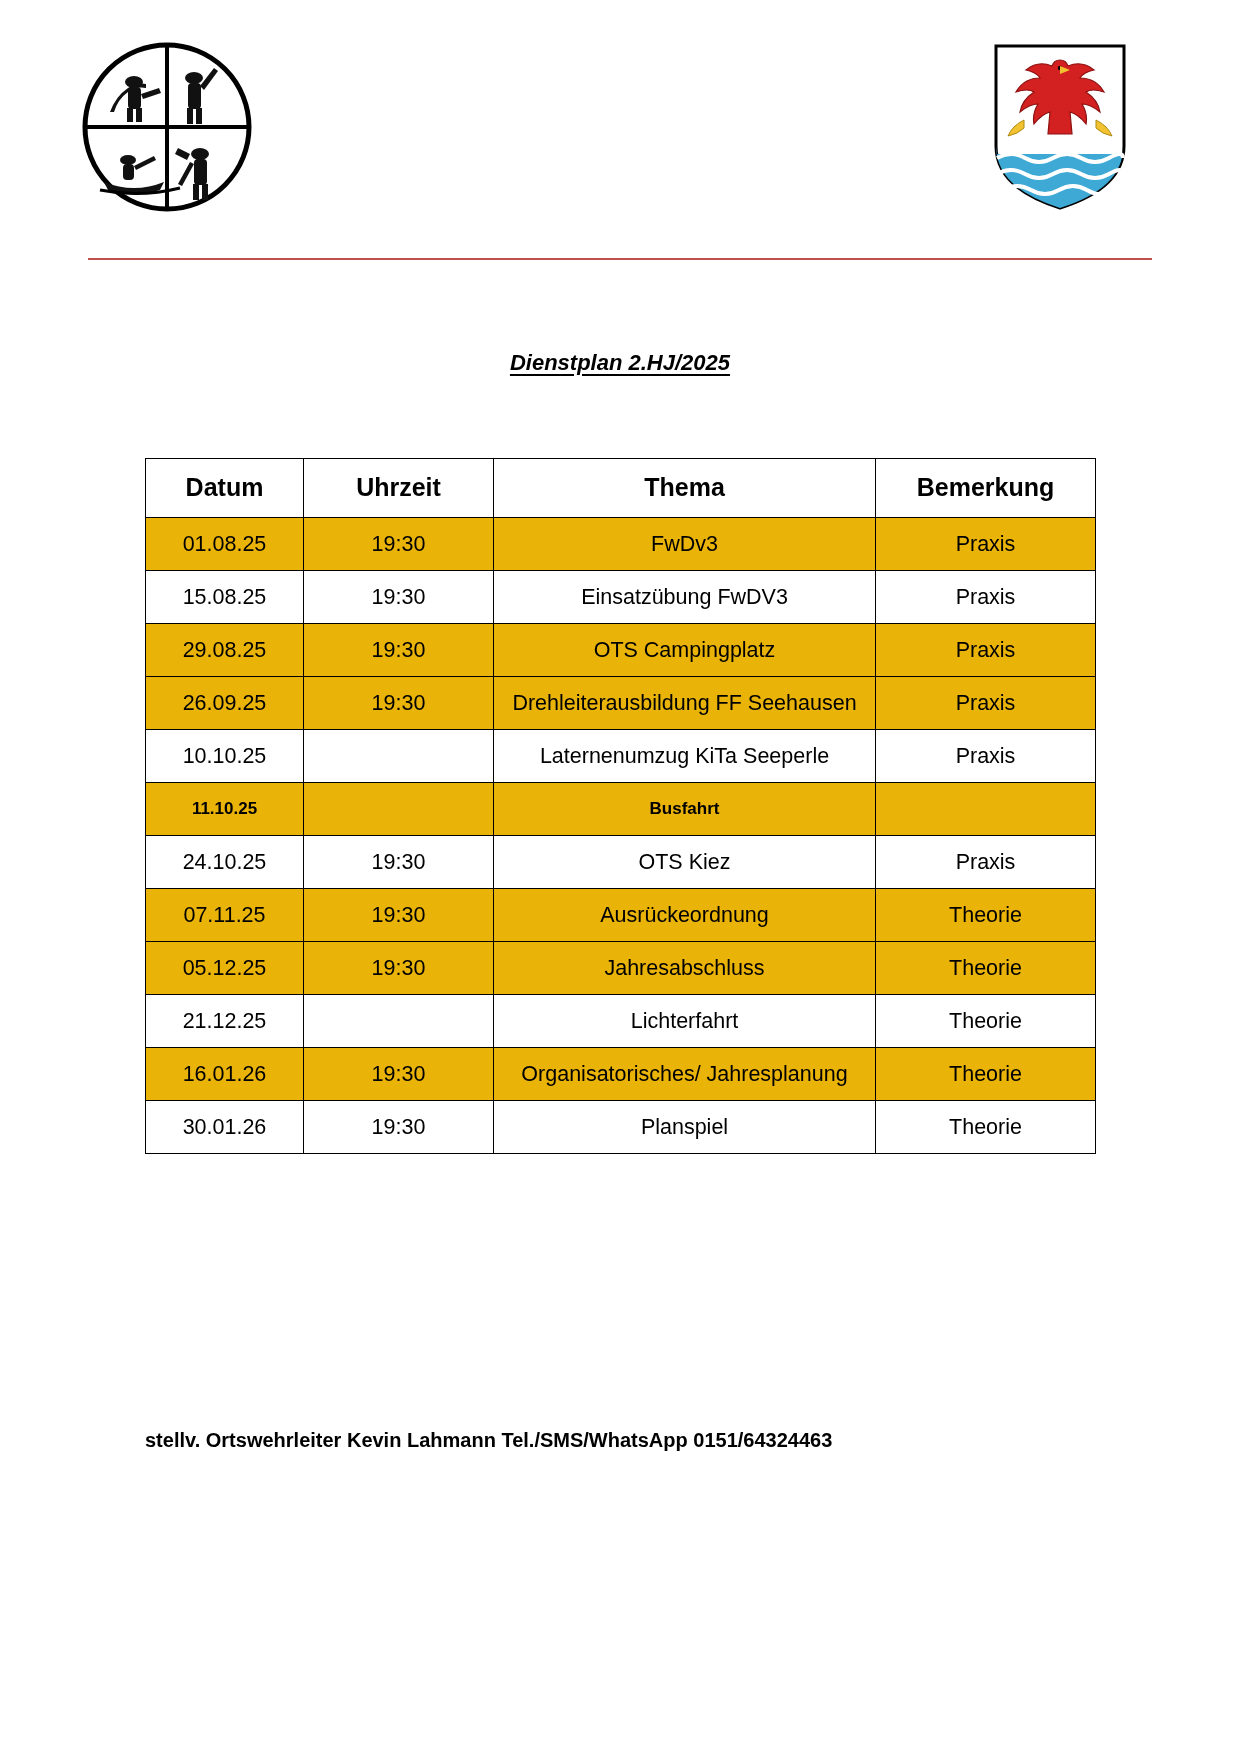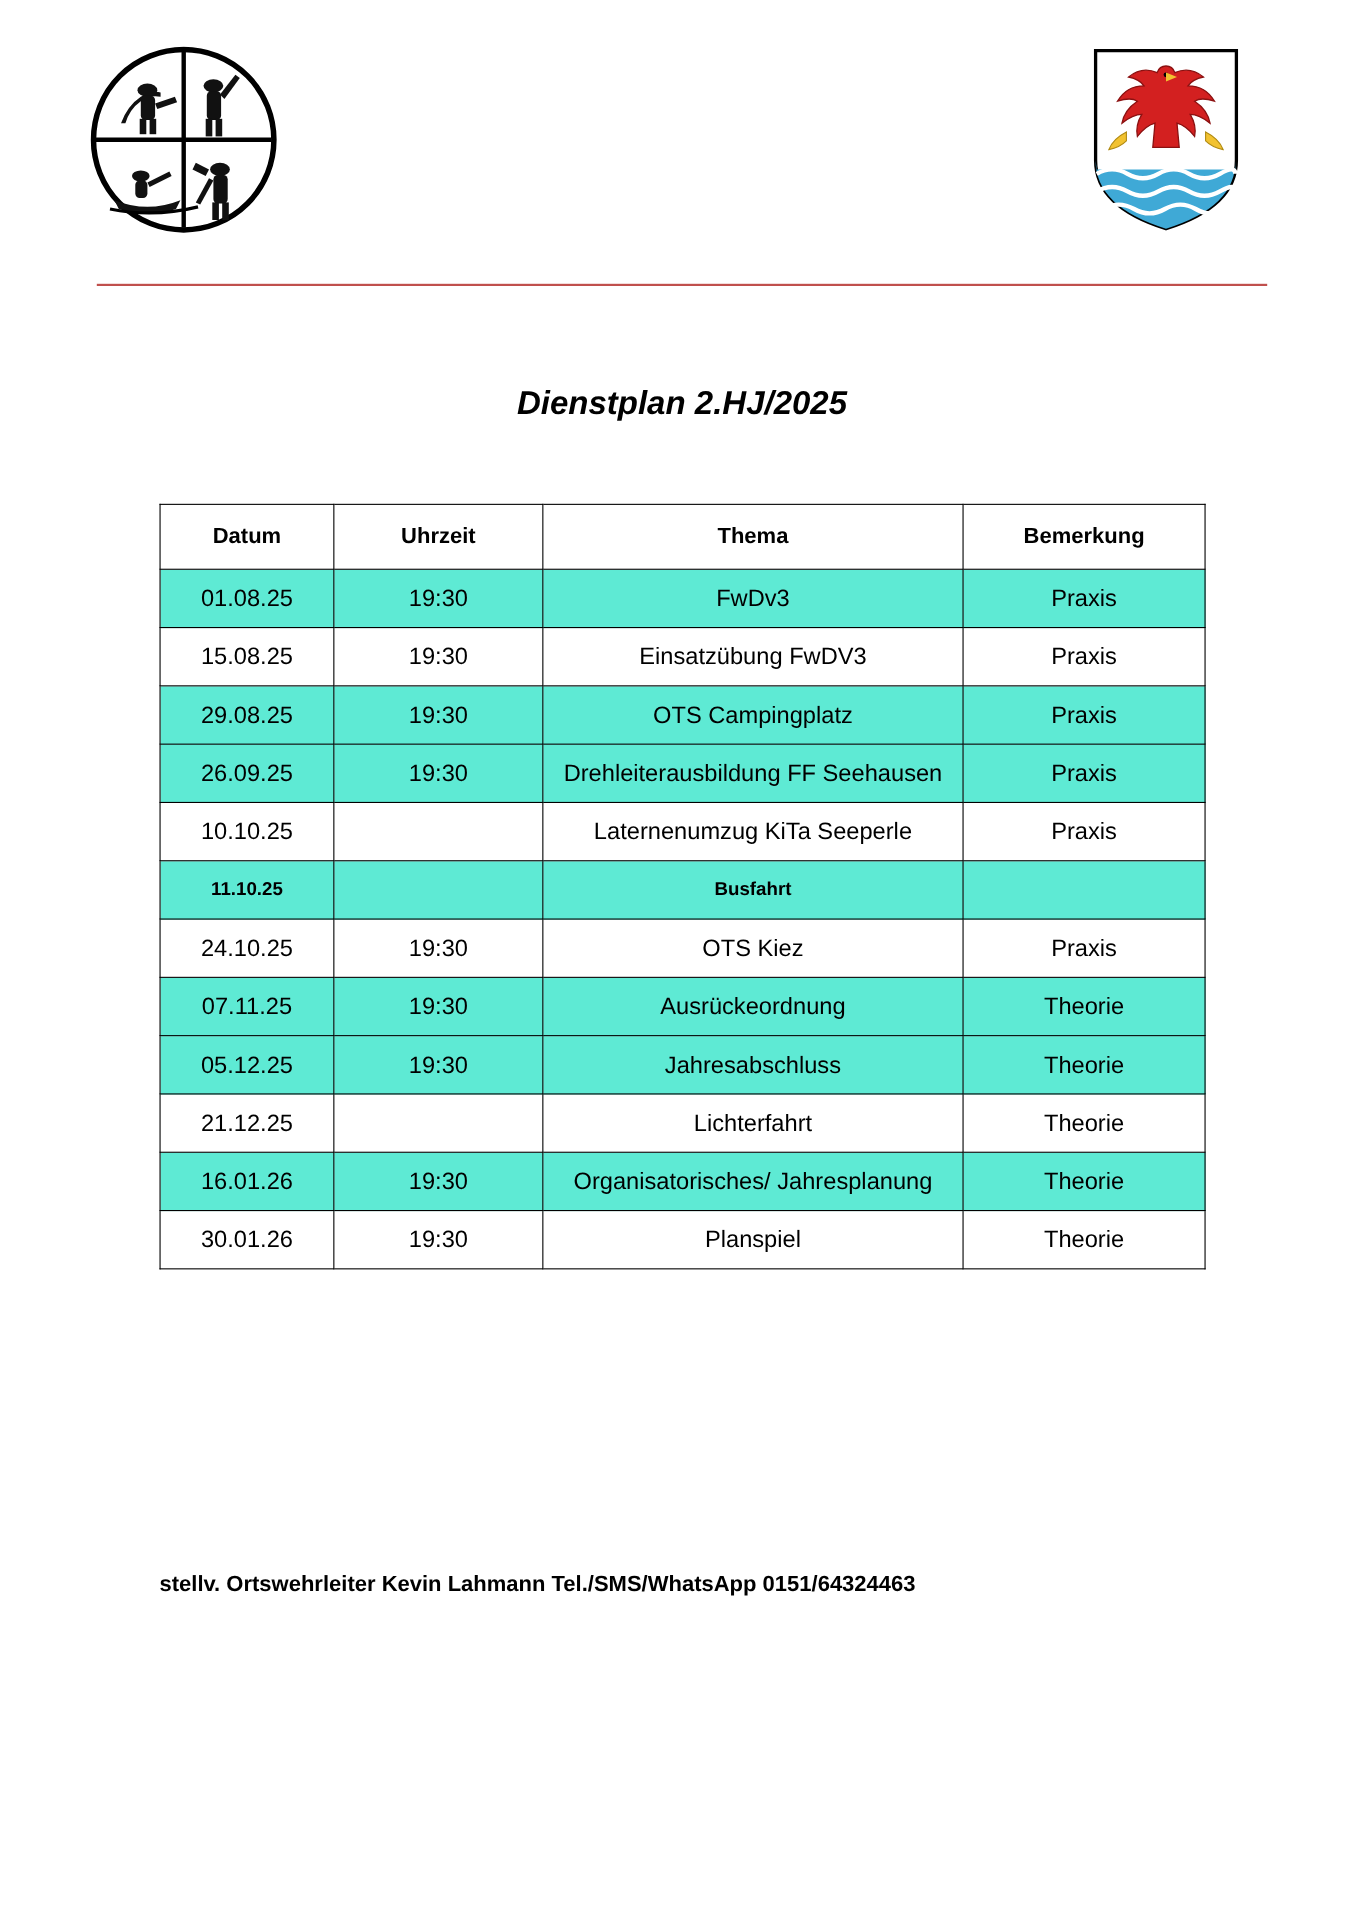--- a/index.html
+++ b/index.html
@@ -73,21 +73,22 @@
 
   
   .doc-title {
     position: absolute;
     top: 350px;
     left: 0;
     right: 0;
     text-align: center;
     font-style: italic;
     font-weight: bold;
-    font-size: 30px;
+    font-size: 22px;
+    text-decoration: underline;
     text-underline-offset: 4px;
   }
 
   
   .table-wrap {
     position: absolute;
     top: 458px;
     left: 145px;
     width: 950px;
   }
@@ -100,28 +101,28 @@
   table.plan th, table.plan td {
     border: 1px solid #000000;
     text-align: center;
     vertical-align: middle;
     font-size: 21.5px;
     padding: 6px 4px;
     line-height: 1.25;
   }
   table.plan th {
     font-weight: bold;
-    font-size: 20px;
+    font-size: 25px;
     height: 46px;
   }
   table.plan td {
     height: 40px;
   }
   table.plan tr.shaded td {
-    background: #5eead4;
+    background: #eab308;
   }
   table.plan tr.bold td {
     font-weight: bold;
     font-size: 17px;
   }
   col.c-datum   { width: 158px; }
   col.c-uhrzeit { width: 190px; }
   col.c-thema   { width: 382px; }
   col.c-bemerk  { width: 220px; }
 

